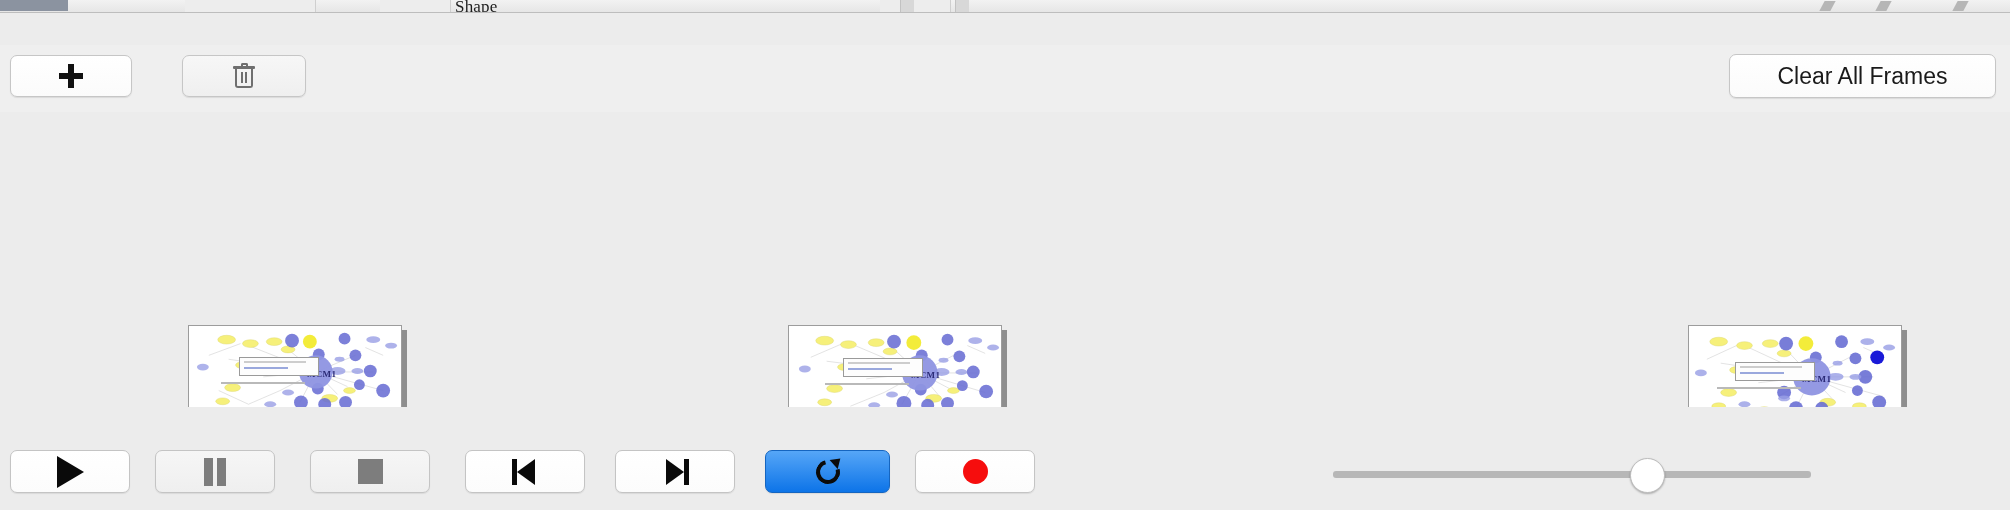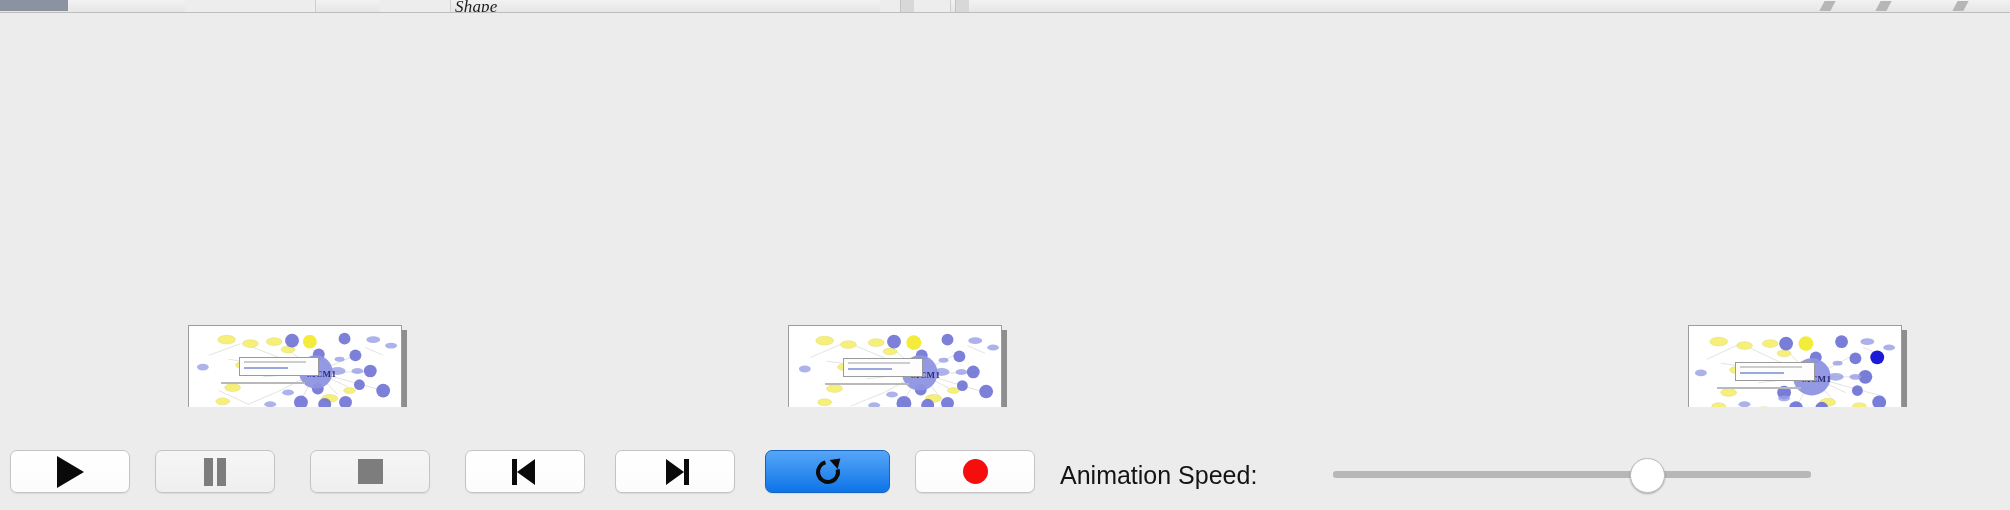--- a/index.html
+++ b/index.html
@@ -7,21 +7,21 @@
     width:2010px;height:510px;overflow:hidden;
     background:#ececec;
     font-family:"Liberation Sans","DejaVu Sans",sans-serif;
     -webkit-font-smoothing:antialiased;
   }
   .app{position:relative;width:2010px;height:510px;}
 
   
   .bg-strip{position:absolute;left:0;top:0;width:2010px;height:12px;
     background:linear-gradient(180deg,#f2f2f2 0%,#e6e6e6 100%);
-    border-bottom:1px solid #bdbdbd;overflow:hidden;font-style:italic;}
+    border-bottom:1px solid #bdbdbd;overflow:hidden;}
   .bg-seg{position:absolute;top:0;height:12px;background:#ededed;border-right:1px solid #cfcfcf;}
   .bg-dark{position:absolute;left:0;top:0;width:68px;height:11px;background:#8b93a0;}
   .bg-word{position:absolute;left:455px;top:-3px;font-size:17px;color:#1c1c1c;
     font-family:"Liberation Serif","DejaVu Serif",serif;letter-spacing:.2px;}
   .bg-mark{position:absolute;top:1px;width:11px;height:10px;background:#b6b6b6;
     transform:skewX(-28deg);}
   .bg-notch{position:absolute;top:0;width:13px;height:12px;background:#d8d8d8;border-left:1px solid #c2c2c2;}
 
   
   .titlebar{position:absolute;left:0;top:12px;width:2010px;height:33px;
@@ -129,20 +129,36 @@
     <div class="bg-seg" style="left:880px;width:70px;"></div>
     <div class="bg-notch" style="left:900px;"></div>
     <div class="bg-notch" style="left:955px;"></div>
     <div class="bg-word">Shape</div>
     <div class="bg-mark" style="left:1822px;"></div>
     <div class="bg-mark" style="left:1878px;"></div>
     <div class="bg-mark" style="left:1955px;"></div>
   </div>
 
 
+  <div class="toolbar">
+    <div class="tbtn tbtn-white" id="add-frame-button">
+      <span class="plus"></span>
+    </div>
+    <div class="tbtn tbtn-gray" id="delete-frame-button">
+      <span class="trash">
+        <span class="trash-handle"></span>
+          <span class="trash-lid"></span>
+          <span class="trash-body"></span>
+      </span>
+    </div>
+    <div class="tbtn tbtn-white" id="clear-all-frames-button">
+      <span>Clear All Frames</span>
+    </div>
+    <div class="tb-sep"></div>
+  </div>
 
   <div class="timeline">
 
     <div class="frame" style="left:188px;">
       <div class="frame-shadow"></div>
       <div class="frame-card">
         <svg class="net" viewBox="0 0 214 91" preserveAspectRatio="none">
           <g stroke="#cfcfcf" stroke-width="0.6" fill="none">
             <path d="M128 47 L60 20 M128 47 L40 34 M128 47 L92 66 M128 47 L168 30 M128 47 L186 47 M128 47 L150 70 M128 47 L112 78 M128 47 L100 24 M128 47 L160 62 M128 47 L196 66 M128 47 L75 52 M20 30 L52 18 M178 22 L196 30 M60 80 L92 66 M30 66 L60 80"></path>
           </g>
@@ -331,20 +347,19 @@
     <div class="pbtn pb-blue" id="loop-button">
       <span class="ico-loop">
           <span class="ring"></span>
           <span class="arw"></span>
         </span>
     </div>
     <div class="pbtn pb-on" id="record-button">
         <span class="ico-record"></span>
       </div>
 
-    <div class="speed-label">Animation Speed:</div>
     <div class="slider">
       <div class="slider-track"></div>
       <div class="slider-knob"></div>
     </div>
   </div>
 
 </div>
 
 </body></html>

